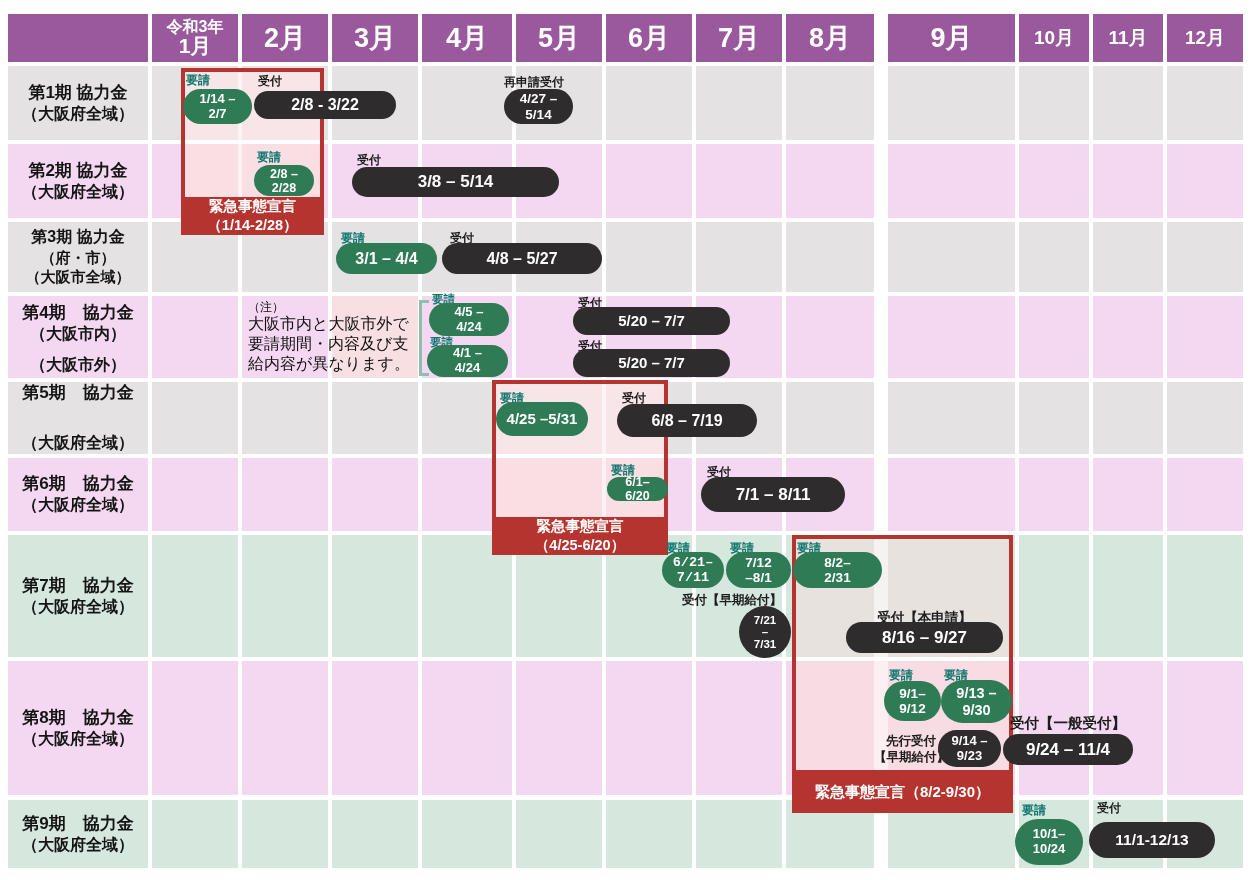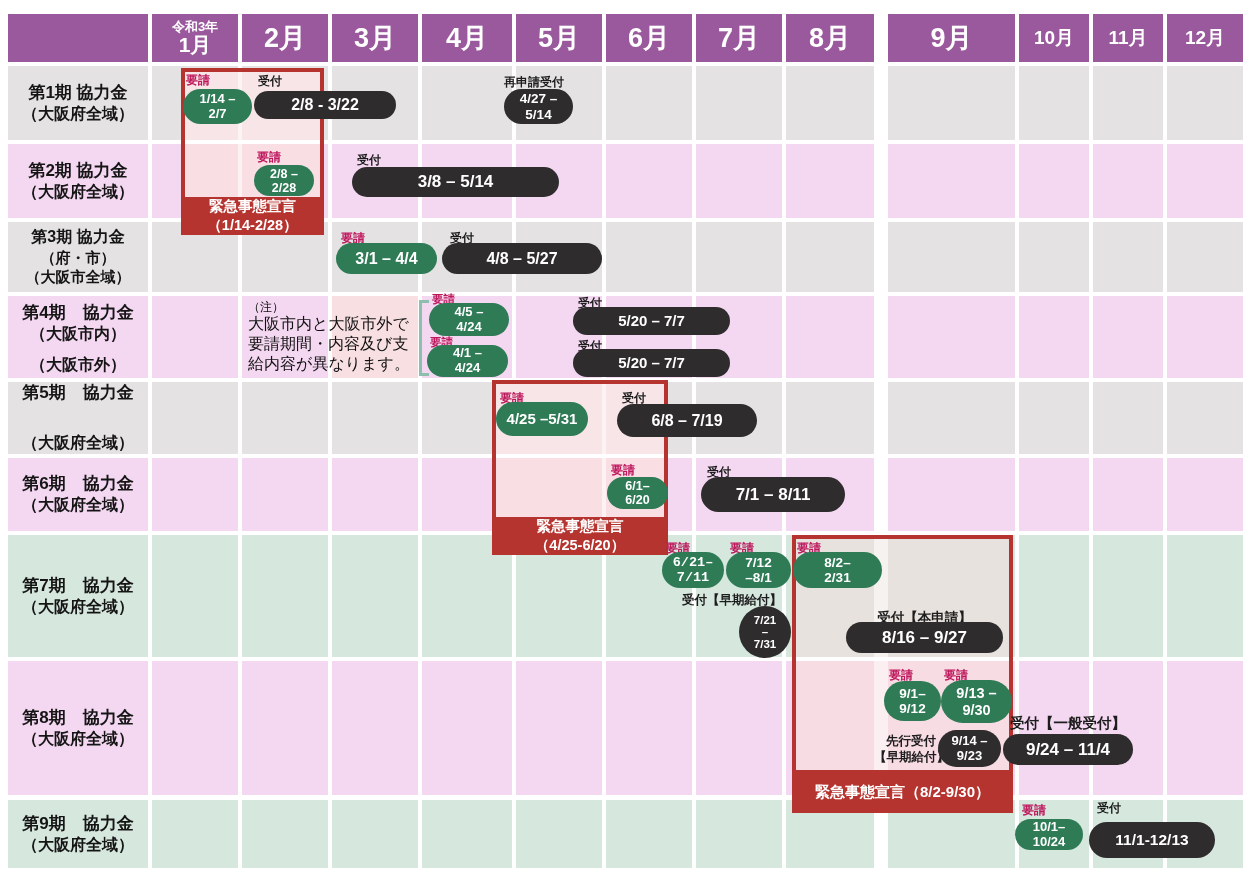--- a/index.html
+++ b/index.html
@@ -31,39 +31,39 @@
     align-items:center;justify-content:center;color:#fff;font-weight:bold;line-height:1.05;}
   .corner{position:absolute;left:8px;top:14px;width:140px;height:48px;background:var(--header);z-index:1;}
 
   .tint{position:absolute;z-index:2;}
   .gapline{position:absolute;z-index:2;background:rgba(255,255,255,.55);}
   .alertbox{position:absolute;z-index:3;border:4px solid var(--alert-red);box-sizing:border-box;}
   .banner{position:absolute;z-index:3;background:var(--alert-red);color:#fff;font-weight:bold;
     display:flex;flex-direction:column;align-items:center;justify-content:center;text-align:center;line-height:1.3;font-size:14.5px;}
 
   .plabel{position:absolute;z-index:5;font-weight:bold;font-size:12px;color:#1d1d1d;white-space:nowrap;}
-  .plabel.req{color:#be185d;}
+  .plabel.req{color:#0f766e;}
   .pill{position:absolute;z-index:5;border-radius:999px;color:#fff;font-weight:bold;
     display:flex;flex-direction:column;align-items:center;justify-content:center;
     text-align:center;line-height:1.12;white-space:nowrap;}
   .pill.green{background:var(--pill-green);} .pill.dark{background:var(--pill-dark);}
 
   .noteline{position:absolute;z-index:4;color:#111;}
   .bracket{position:absolute;z-index:4;width:7px;border:3px solid #8cbfae;border-right:none;}
   .ctr{text-align:center;}
 </style>
 </head>
 <body>
 
 <div id="canvas">
 
   <div class="corner"></div>
   <div class="strip c-head" style="top:14px;height:48px;"></div>
   <div class="mhead" style="left:152px;width:86px;">
-    <span style="font-size:13px;">令和3年</span>
+    <span style="font-size:16px;">令和3年</span>
     <span style="font-size:21px;">1月</span>
   </div>
   <div class="mhead" style="left:242px;width:86px;font-size:27px;">2月</div>
   <div class="mhead" style="left:332px;width:86px;font-size:27px;">3月</div>
   <div class="mhead" style="left:422px;width:90px;font-size:27px;">4月</div>
   <div class="mhead" style="left:516px;width:86px;font-size:27px;">5月</div>
   <div class="mhead" style="left:606px;width:86px;font-size:27px;">6月</div>
   <div class="mhead" style="left:696px;width:86px;font-size:27px;">7月</div>
   <div class="mhead" style="left:786px;width:88px;font-size:27px;">8月</div>
   <div class="mhead" style="left:888px;width:127px;font-size:27px;">9月</div>
@@ -194,21 +194,21 @@
   </div>
   <div class="plabel" style="left:578px;top:338px;">受付</div>
   <div class="pill dark" style="left:573px;top:349px;width:157px;height:28px;font-size:15px;">5/20 – 7/7</div>
 
   <div class="plabel req" style="left:500px;top:390px;">要請</div>
   <div class="pill green" style="left:496px;top:402px;width:92px;height:34px;font-size:15px;">4/25 –5/31</div>
   <div class="plabel" style="left:622px;top:390px;">受付</div>
   <div class="pill dark" style="left:617px;top:404px;width:140px;height:33px;font-size:16px;">6/8 – 7/19</div>
 
   <div class="plabel req" style="left:611px;top:462px;">要請</div>
-  <div class="pill green" style="left:607px;top:477px;width:61px;height:32px;font-size:12.5px;">
+  <div class="pill green" style="left:607px;top:477px;width:61px;height:24px;font-size:12.5px;">
     <span>6/1–</span>
     <span>6/20</span>
   </div>
   <div class="plabel" style="left:707px;top:464px;">受付</div>
   <div class="pill dark" style="left:701px;top:477px;width:144px;height:35px;font-size:17px;">7/1 – 8/11</div>
 
   <div class="plabel req" style="left:666px;top:540px;">要請</div>
   <div class="pill green" style="left:662px;top:552px;width:62px;height:36px;font-size:13.5px;font-family:Liberation Mono, monospace;">
     <span>6/21–</span>
     <span>7/11</span>
@@ -247,20 +247,20 @@
     <span>【早期給付】</span>
   </div>
   <div class="pill dark" style="left:938px;top:730px;width:63px;height:37px;font-size:13px;">
     <span>9/14 –</span>
     <span>9/23</span>
   </div>
   <div class="plabel ctr" style="left:1003px;top:714px;width:130px;font-size:14.5px;">受付【一般受付】</div>
   <div class="pill dark" style="left:1003px;top:734px;width:130px;height:31px;font-size:17px;">9/24 – 11/4</div>
 
   <div class="plabel req" style="left:1022px;top:802px;">要請</div>
-  <div class="pill green" style="left:1015px;top:819px;width:68px;height:31px;font-size:13px;">
+  <div class="pill green" style="left:1015px;top:819px;width:68px;height:46px;font-size:13px;">
     <span>10/1–</span>
     <span>10/24</span>
   </div>
   <div class="plabel" style="left:1097px;top:800px;">受付</div>
   <div class="pill dark" style="left:1089px;top:822px;width:126px;height:36px;font-size:15.5px;">11/1-12/13</div>
 
 </div>
 
 </body></html>

